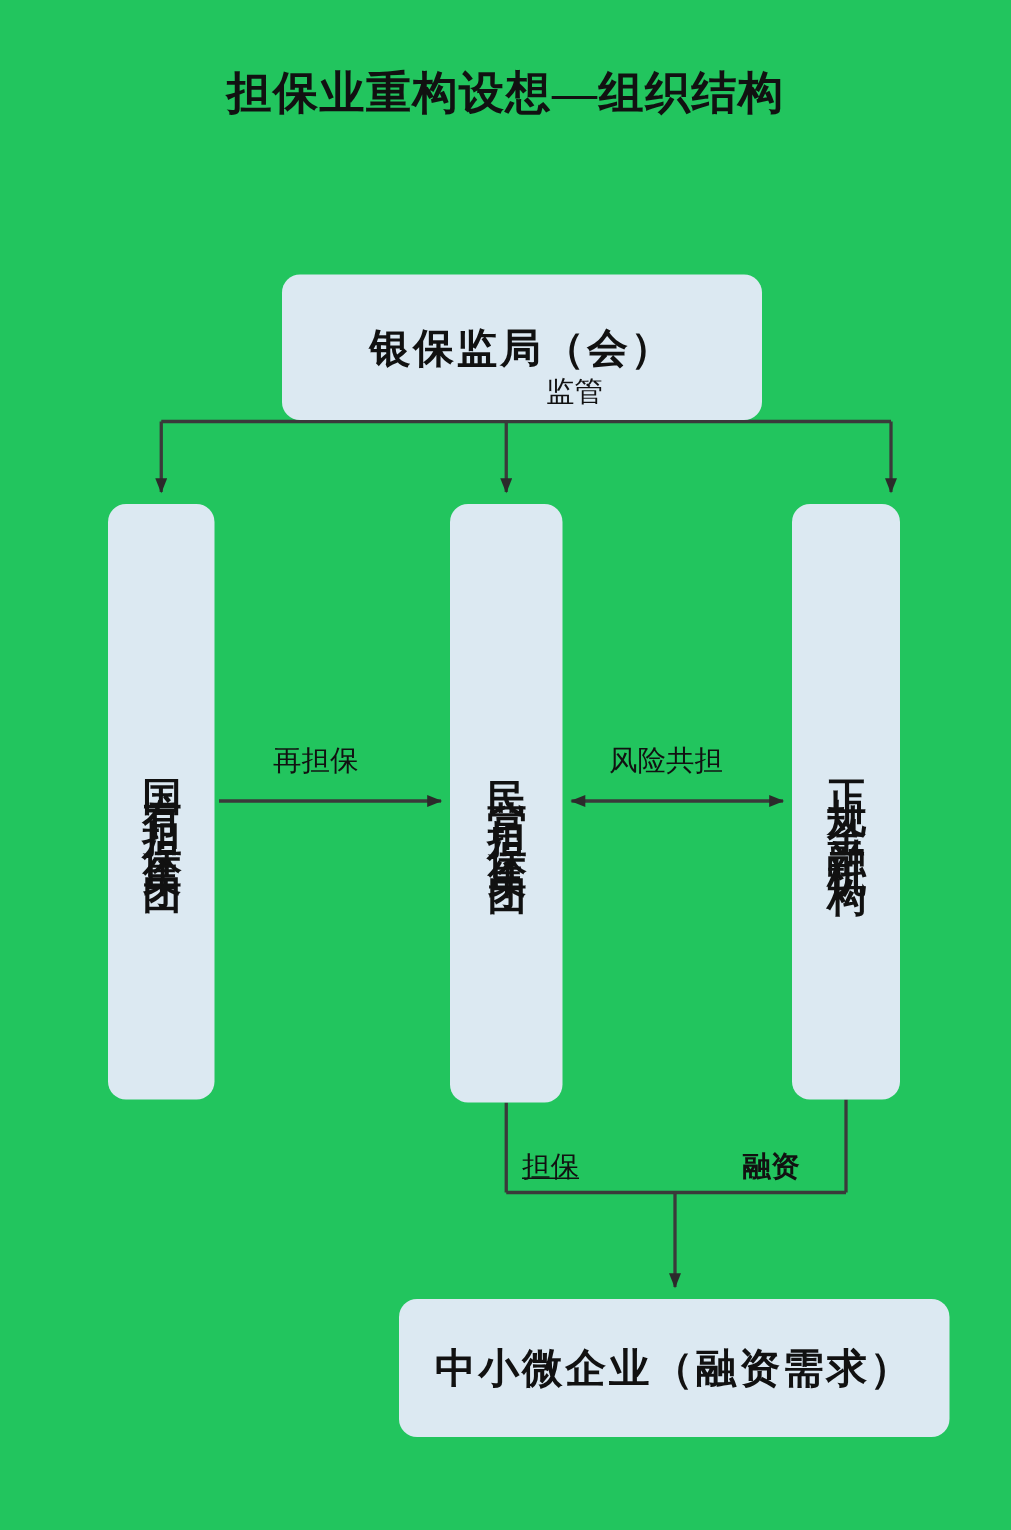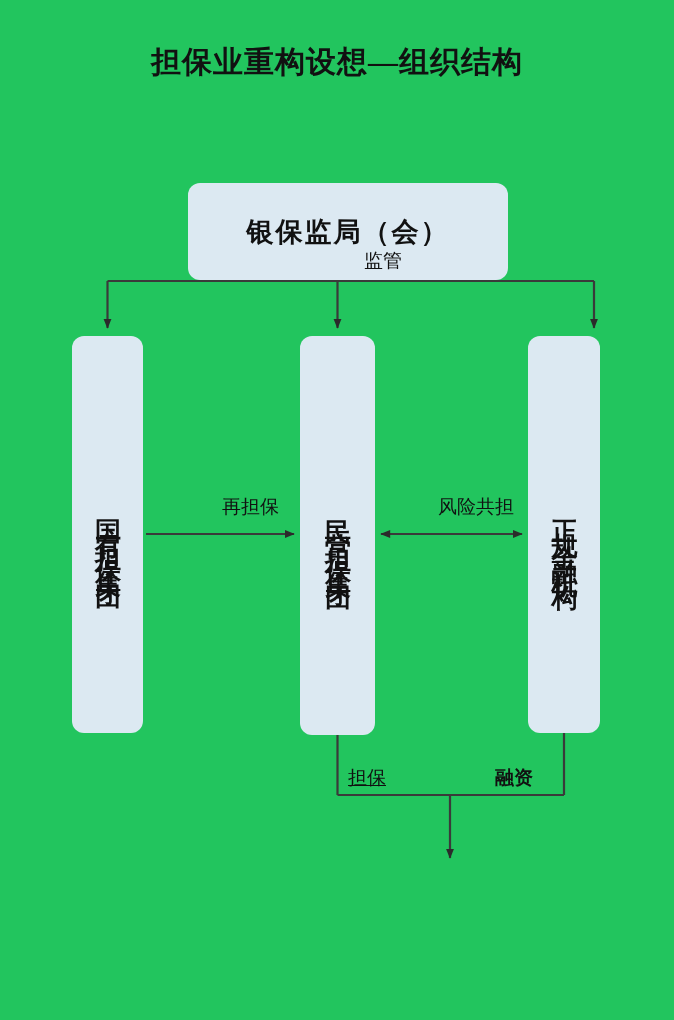--- a/index.html
+++ b/index.html
@@ -95,22 +95,22 @@
     height: 92px;
   }
   .edge-label {
     position: absolute;
     font-size: 19px;
     color: #111111;
     white-space: nowrap;
     font-family: "Liberation Serif", "DejaVu Serif", serif;
   }
   #label-supervise { left: 320px; top: 248px; margin-left: 44px; }
-  #label-re-guarantee { left: 182px; top: 494px; margin-left: 40px; }
-  #label-risk-sharing { left: 406px; top: 494px; margin-left: 32px; }
+  #label-re-guarantee { left: 182px; top: 494px; }
+  #label-risk-sharing { left: 406px; top: 494px; }
   #label-guarantee { left: 348px; top: 765px; text-decoration: underline; }
   #label-financing { left: 495px; top: 765px; font-weight: bold; }
 </style>
 </head>
 <body>
 
 <div id="diagram-root">
 
   <div class="page-title">担保业重构设想—组织结构</div>
 
@@ -144,20 +144,21 @@
   </svg>
 
   <div class="node node-h" id="node-regulator">银保监局（会）</div>
 
   <div class="node node-v" id="node-state-guarantee">国有担保集团</div>
 
   <div class="node node-v" id="node-private-guarantee">民营担保集团</div>
 
   <div class="node node-v" id="node-financial-institution">正规金融机构</div>
 
+  <div class="node node-h" id="node-sme">中小微企业（融资需求）</div>
 
   <div class="edge-label" id="label-supervise">监管</div>
 
   <div class="edge-label" id="label-re-guarantee">再担保</div>
 
   <div class="edge-label" id="label-risk-sharing">风险共担</div>
 
   <div class="edge-label" id="label-guarantee">担保</div>
 
   <div class="edge-label" id="label-financing">融资</div>

